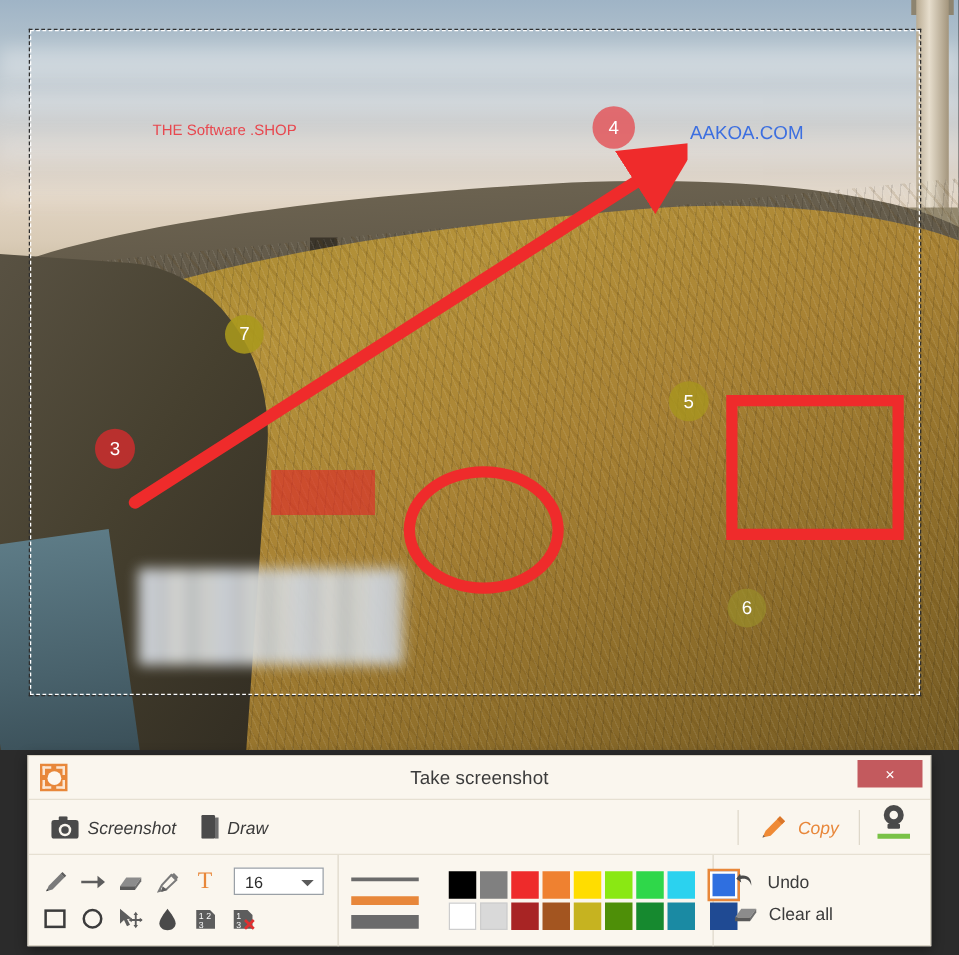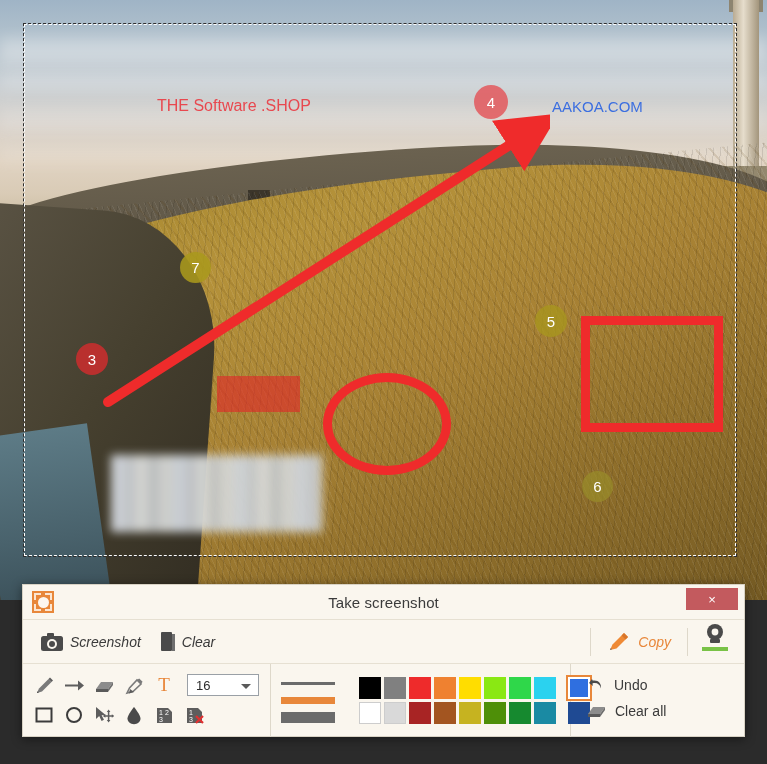--- a/index.html
+++ b/index.html
@@ -116,22 +116,21 @@
 
   
   .anno { position: absolute; }
   .anno-text {
     font-family: "Liberation Sans", sans-serif;
     white-space: nowrap;
   }
   #text-red {
     left: 122px; top: 97px;
     color: #e8484f;
-    font-size: 16px;
-    margin-left: 35px;
+    font-size: 12px;
   }
   #text-blue {
     left: 552px; top: 98px;
     color: #3c6fe0;
     font-size: 15px;
   }
   .badge {
     border-radius: 50%;
     display: flex; align-items: center; justify-content: center;
     color: #ffffff;
@@ -184,21 +183,21 @@
         rgba(222,224,222,0.55) 14px, rgba(222,224,222,0.55) 30px,
         rgba(205,200,192,0.55) 30px, rgba(205,200,192,0.55) 48px);
     filter: blur(5px);
     opacity: 0.94;
     border: 1px solid rgba(255,255,255,0.35);
   }
 
   
   #tool-window {
     position: absolute;
-    left: 22px; top: 584px;
+    left: 22px; top: 604px;
     width: 723px; height: 153px;
     background: #faf6ee;
     border: 1px solid #d8d2c4;
     box-shadow: 0 2px 10px rgba(0,0,0,0.45);
     box-sizing: border-box;
   }
   #titlebar {
     position: relative;
     height: 34px;
     display: flex; align-items: center;
@@ -427,21 +426,21 @@
         <span>Screenshot</span>
       </div>
 
       <div class="act">
         <span>
           <svg width="14" height="19" viewBox="0 0 14 19">
             <rect x="0" y="0" width="11" height="19" rx="1" fill="#4a4a4a"></rect>
             <rect x="11" y="2" width="3" height="17" fill="#6e6e6e"></rect>
           </svg>
         </span>
-        <span>Clear</span>
+        <span>Draw</span>
       </div>
 
 
       <div class="spacer"></div>
 
 
       <div class="vdiv"></div>
 
 
       <div class="act active">

